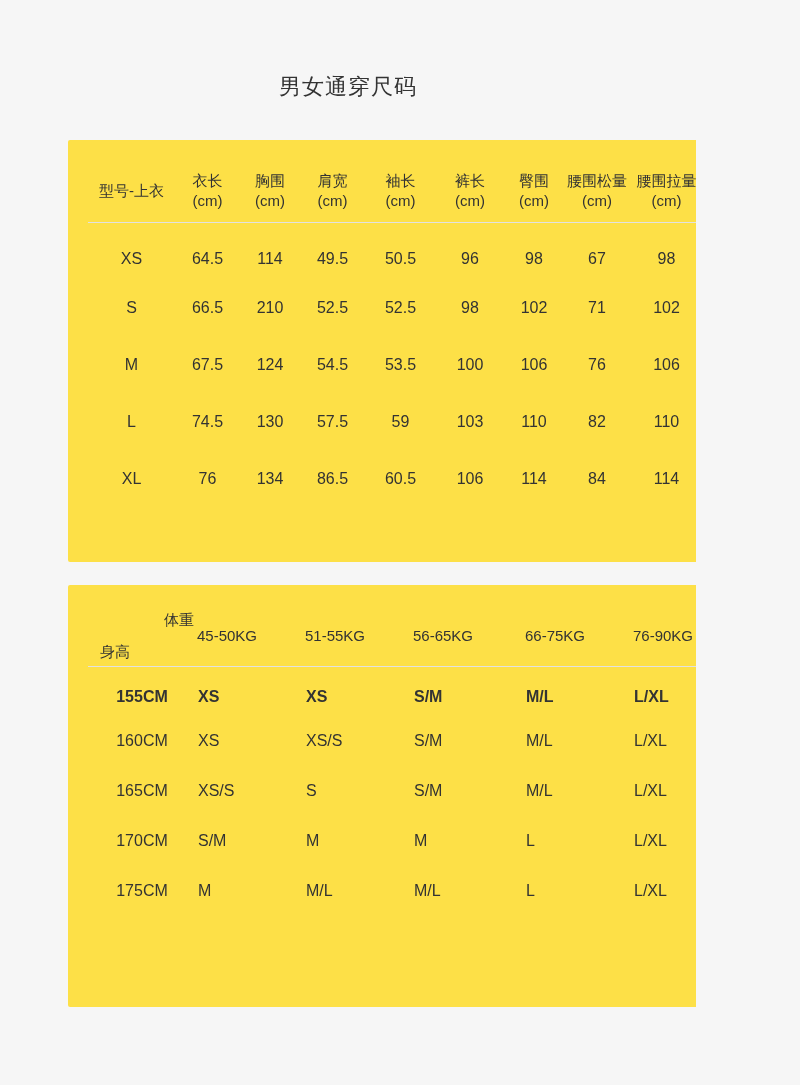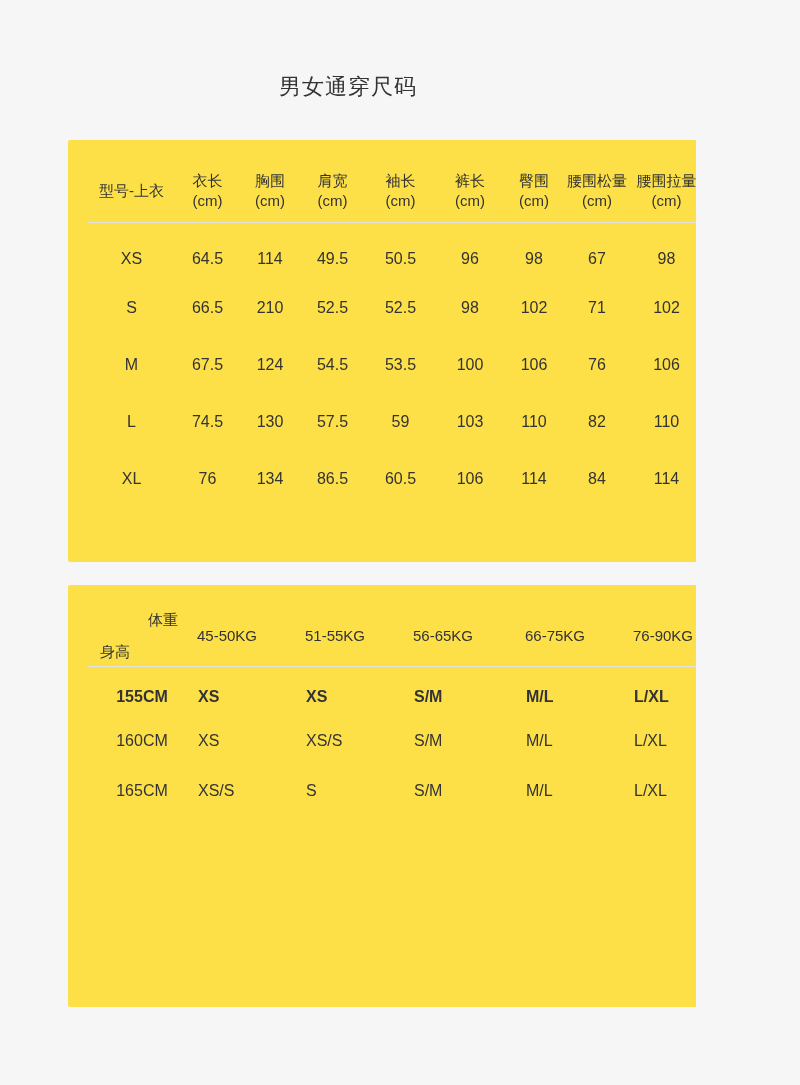--- a/index.html
+++ b/index.html
@@ -70,21 +70,21 @@
   .t2 thead th {
     height: 61px;
     font-size: 15px;
     font-weight: 500;
     text-align: left;
     border-bottom: 1px solid #e2e2e2;
     padding-left: 1px;
   }
   .t2 th.corner { position: relative; }
   .t2 th.corner .corner-top {
-    position: absolute; top: 6px; right: 18px; font-size: 15px; font-weight: 500;
+    position: absolute; top: 6px; right: 2px; font-size: 15px; font-weight: 500;
   }
   .t2 th.corner .corner-bottom {
     position: absolute; bottom: 4px; left: 12px; font-size: 15px; font-weight: 500;
   }
   .t2 tbody td {
     height: 50px;
     font-size: 16px;
     text-align: left;
     padding-left: 2px;
   }
@@ -225,17 +225,33 @@
           <td>L/XL</td>
         </tr>
         <tr>
           <td class="height-label">165CM</td>
           <td>XS/S</td>
           <td>S</td>
           <td>S/M</td>
           <td>M/L</td>
           <td>L/XL</td>
         </tr>
+        <tr>
+          <td class="height-label">170CM</td>
+          <td>S/M</td>
+          <td>M</td>
+          <td>M</td>
+          <td>L</td>
+          <td>L/XL</td>
+        </tr>
+        <tr>
+          <td class="height-label">175CM</td>
+          <td>M</td>
+          <td>M/L</td>
+          <td>M/L</td>
+          <td>L</td>
+          <td>L/XL</td>
+        </tr>
       </tbody>
     </table>
   </div>
 
 </div>
 
 </body></html>

